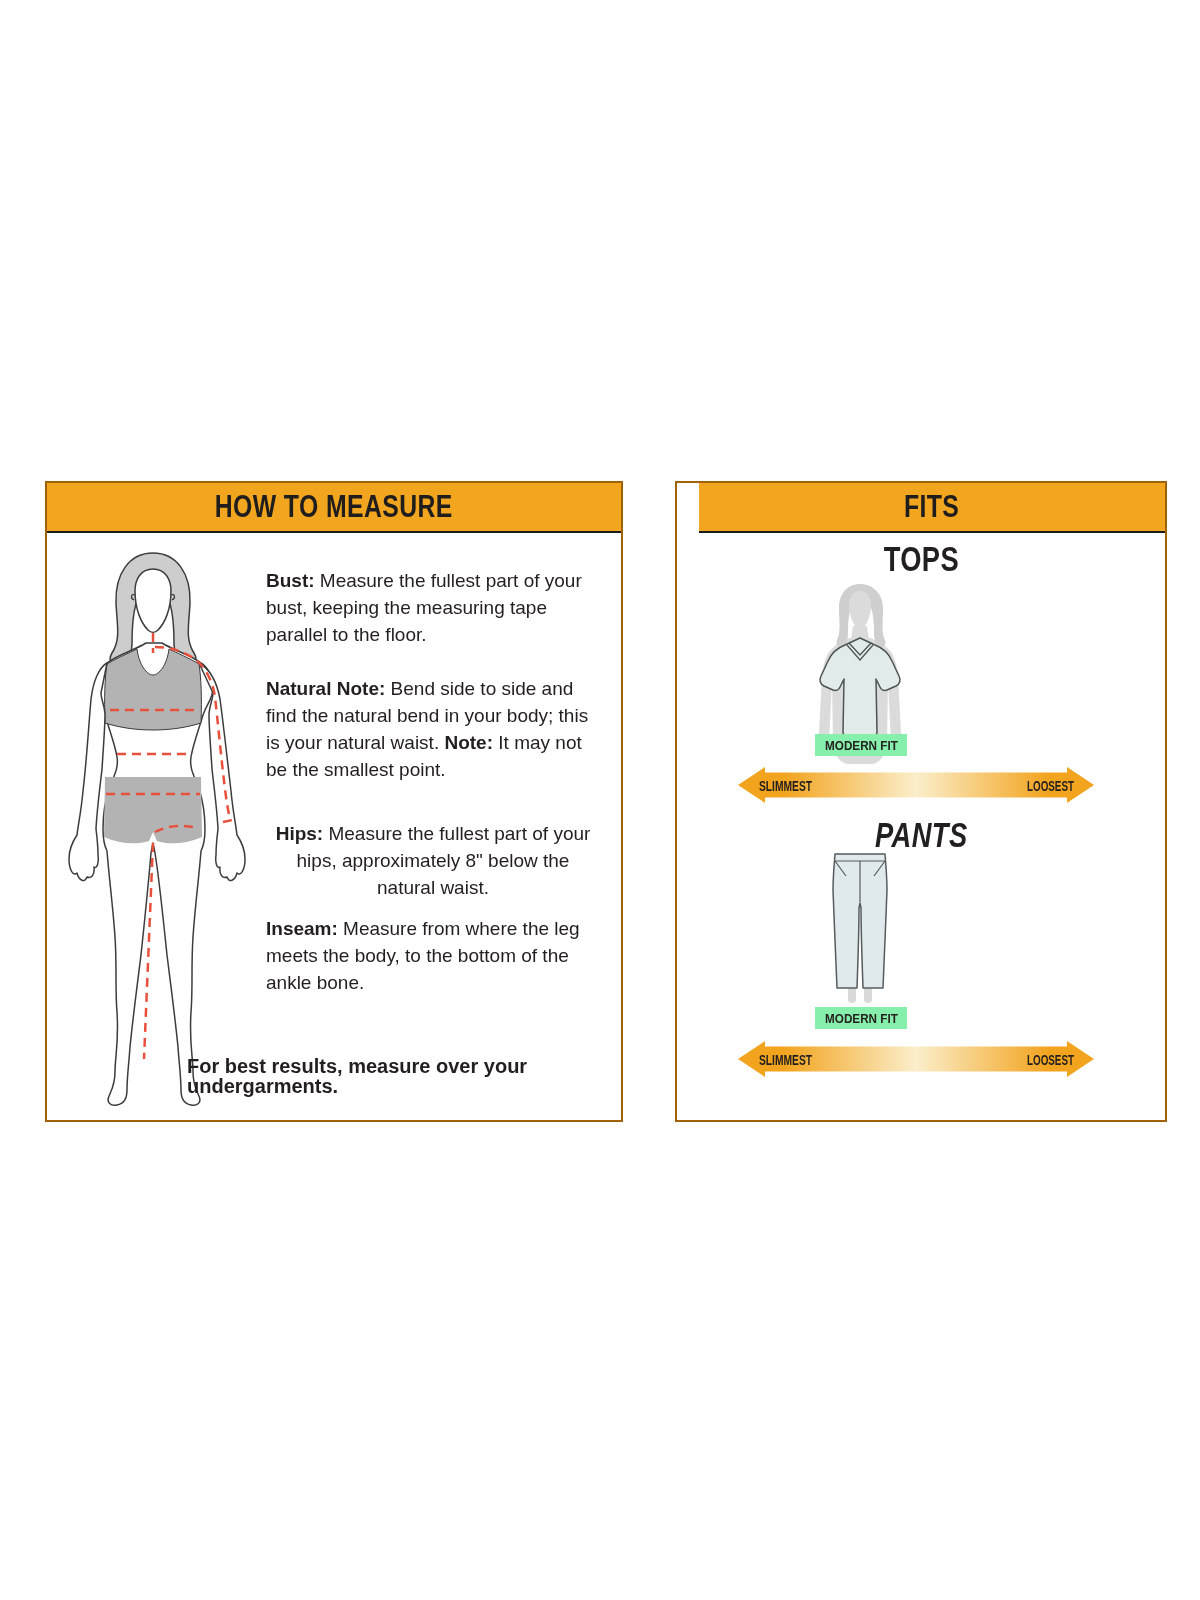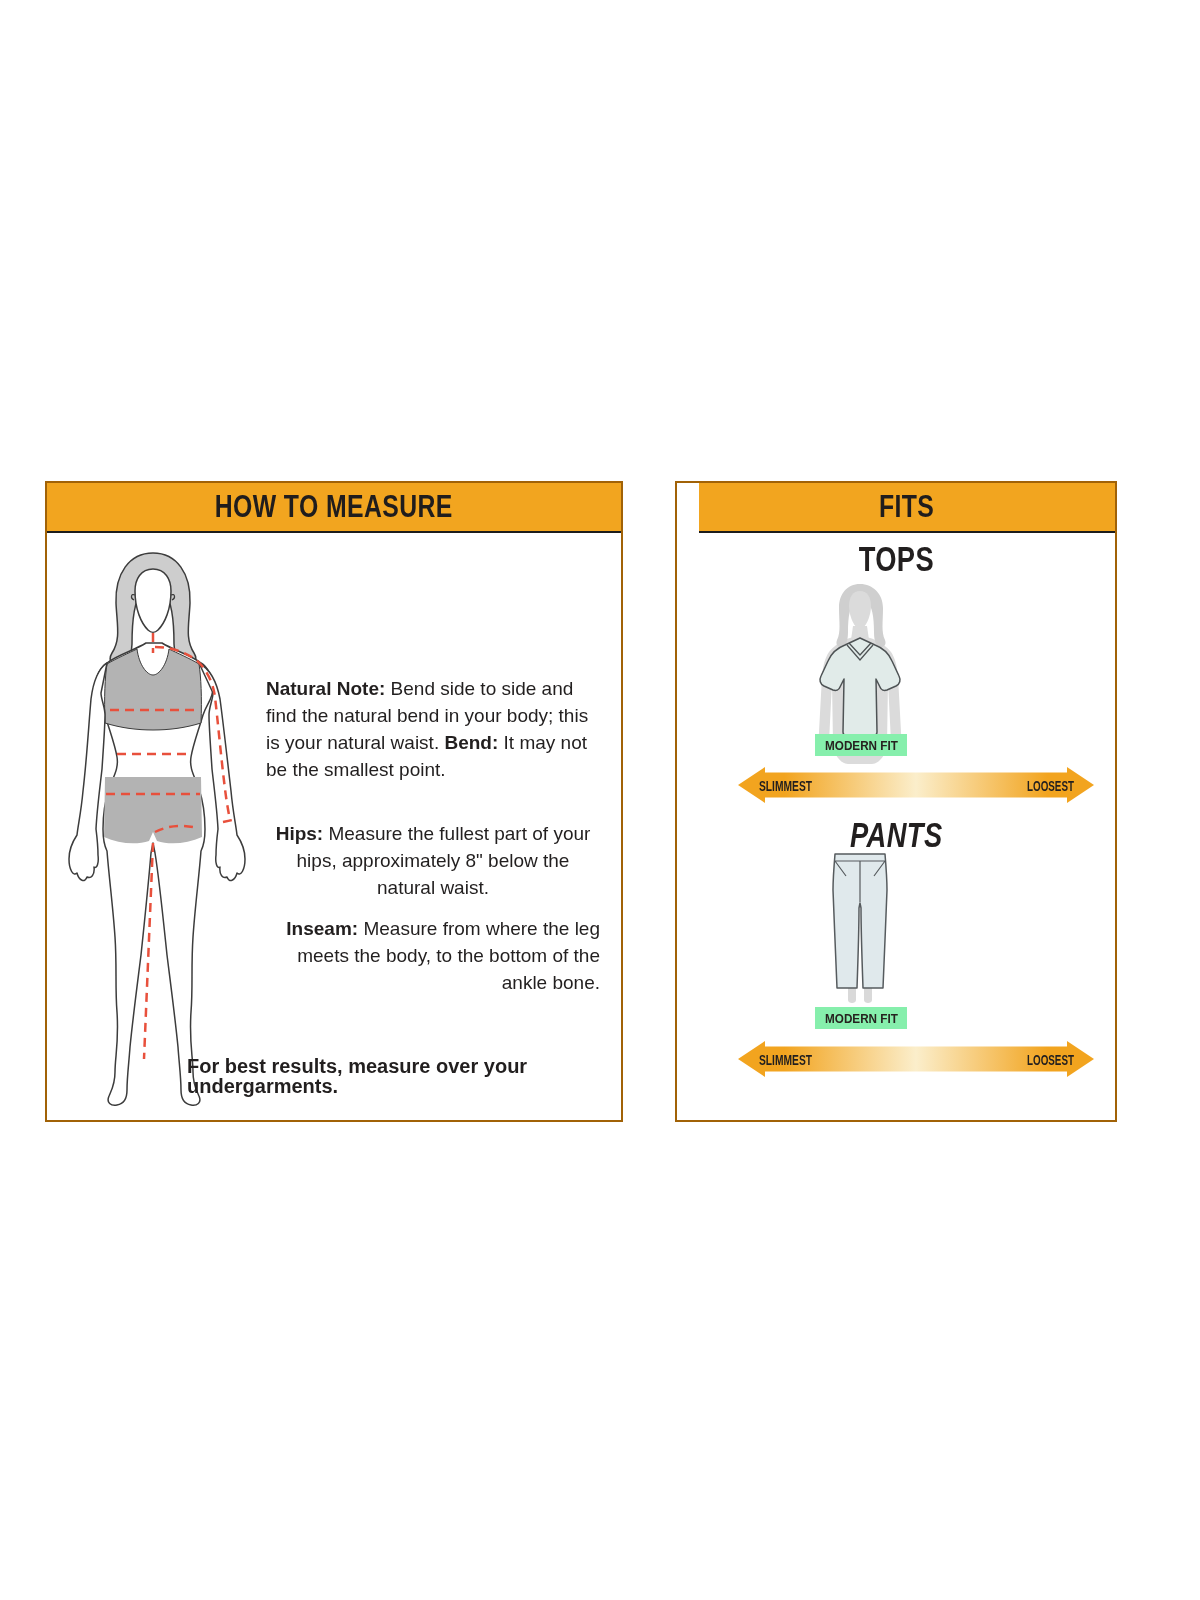--- a/index.html
+++ b/index.html
@@ -1,27 +1,27 @@
 <!DOCTYPE html>
 <html><head>
 <meta charset="utf-8">
 <style>
   html,body{margin:0;padding:0;background:#ffffff;}
   .canvas{position:relative;width:1200px;height:1600px;background:#ffffff;overflow:hidden;
           font-family:"Liberation Sans", sans-serif;color:#221f1f;}
   .panel{position:absolute;top:481px;height:641px;background:#fff;border:2px solid #a16207;box-sizing:border-box;}
   .panel-measure{left:45px;width:578px;}
-  .panel-fits{left:675px;width:442px;padding-left:22px;}
+  .panel-fits{left:675px;width:492px;padding-left:22px;}
   .panel-header{height:50px;background:#f2a51f;border-bottom:2px solid #1c1c1c;box-sizing:border-box;
                 display:flex;align-items:center;justify-content:center;}
   .panel-header span{font-size:31px;font-weight:bold;letter-spacing:.5px;transform:scaleX(.8);transform-origin:center;
                      color:#201d1d;white-space:nowrap;}
   .copy{position:absolute;left:219px;width:334px;font-size:19px;line-height:27px;}
   .copy .b{font-weight:bold;}
-  .p-bust{top:84px;} .p-waist{top:192px;} .p-hips{top:337px;text-align:center;} .p-inseam{top:432px;text-align:right;}
+  .p-bust{top:84px;} .p-waist{top:192px;} .p-hips{top:337px;text-align:center;} .p-inseam{top:432px;}
   .footnote{position:absolute;left:140px;width:402px;top:573px;
             font-size:20px;font-weight:bold;line-height:20px;}
   .fig-measure{position:absolute;left:18px;top:64px;}
   .section-heading{position:absolute;left:0;width:100%;text-align:center;font-size:35px;font-weight:bold;
                    letter-spacing:.5px;}
   .section-heading span{display:inline-block;transform:scaleX(.78);transform-origin:center;white-space:nowrap;}
   .h-tops{top:56px;text-align:center;} .h-pants{top:332px;font-style:italic;}
   .fig-tops{position:absolute;left:140px;top:99px;}
   .fig-pants{position:absolute;left:148px;top:369px;}
   .badge{position:absolute;width:92px;height:22px;background:#86efac;display:flex;align-items:center;justify-content:center;}
@@ -85,22 +85,23 @@
         <path d="M90,100 C104,100 118,104 130,112 C140,120 148,134 150,150 C153,176 156,210 160,242 C162,258 164,268 165,273"></path>
         <path d="M158,275 L172,272"></path>
         <path d="M45,163 L133,163"></path>
         <path d="M52,207 L126,207"></path>
         <path d="M41,247 L135,247"></path>
         <path d="M90,285 C102,279 116,277 132,281"></path>
         <path d="M88,296 L79,512"></path>
       </g>
     </svg>
 
+    <p class="copy p-bust" style="position:absolute;margin:0"><span class="b">Bust:</span><span> Measure the fullest part of your bust, keeping the measuring tape parallel to the floor.</span></p>
 
-    <p class="copy p-waist" style="position:absolute;margin:0"><span class="b">Natural Note:</span><span> Bend side to side and find the natural bend in your body; this is your natural waist. </span><span class="b">Bend:</span><span> It may not be the smallest point.</span></p>
+    <p class="copy p-waist" style="position:absolute;margin:0"><span class="b">Natural Note:</span><span> Bend side to side and find the natural bend in your body; this is your natural waist. </span><span class="b">Note:</span><span> It may not be the smallest point.</span></p>
 
     <p class="copy p-hips" style="position:absolute;margin:0"><span class="b">Hips:</span><span> Measure the fullest part of your hips, approximately 8" below the natural waist.</span></p>
 
     <p class="copy p-inseam" style="position:absolute;margin:0"><span class="b">Inseam:</span><span> Measure from where the leg meets the body, to the bottom of the ankle bone.</span></p>
 
     <div class="footnote">For best results, measure over your undergarments.</div>
   </div>
 
   <div class="panel panel-fits">
     <div class="panel-header">

